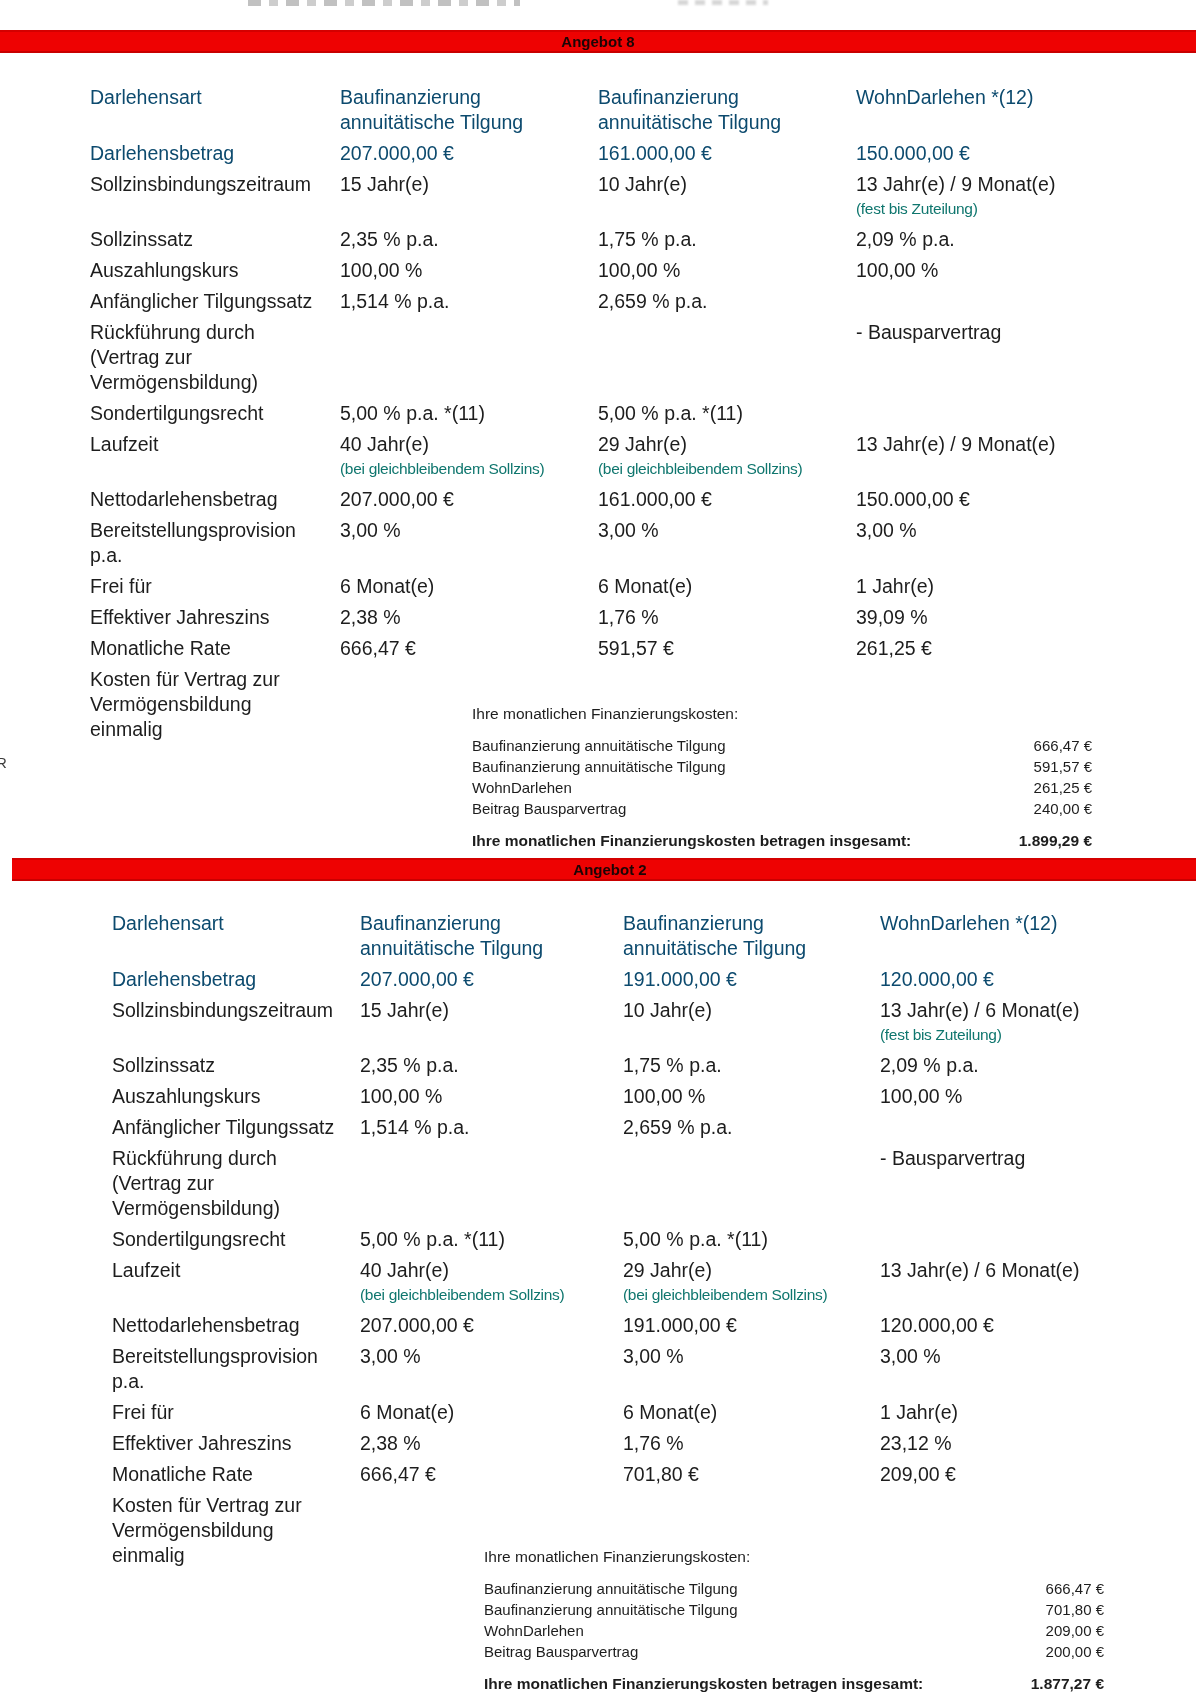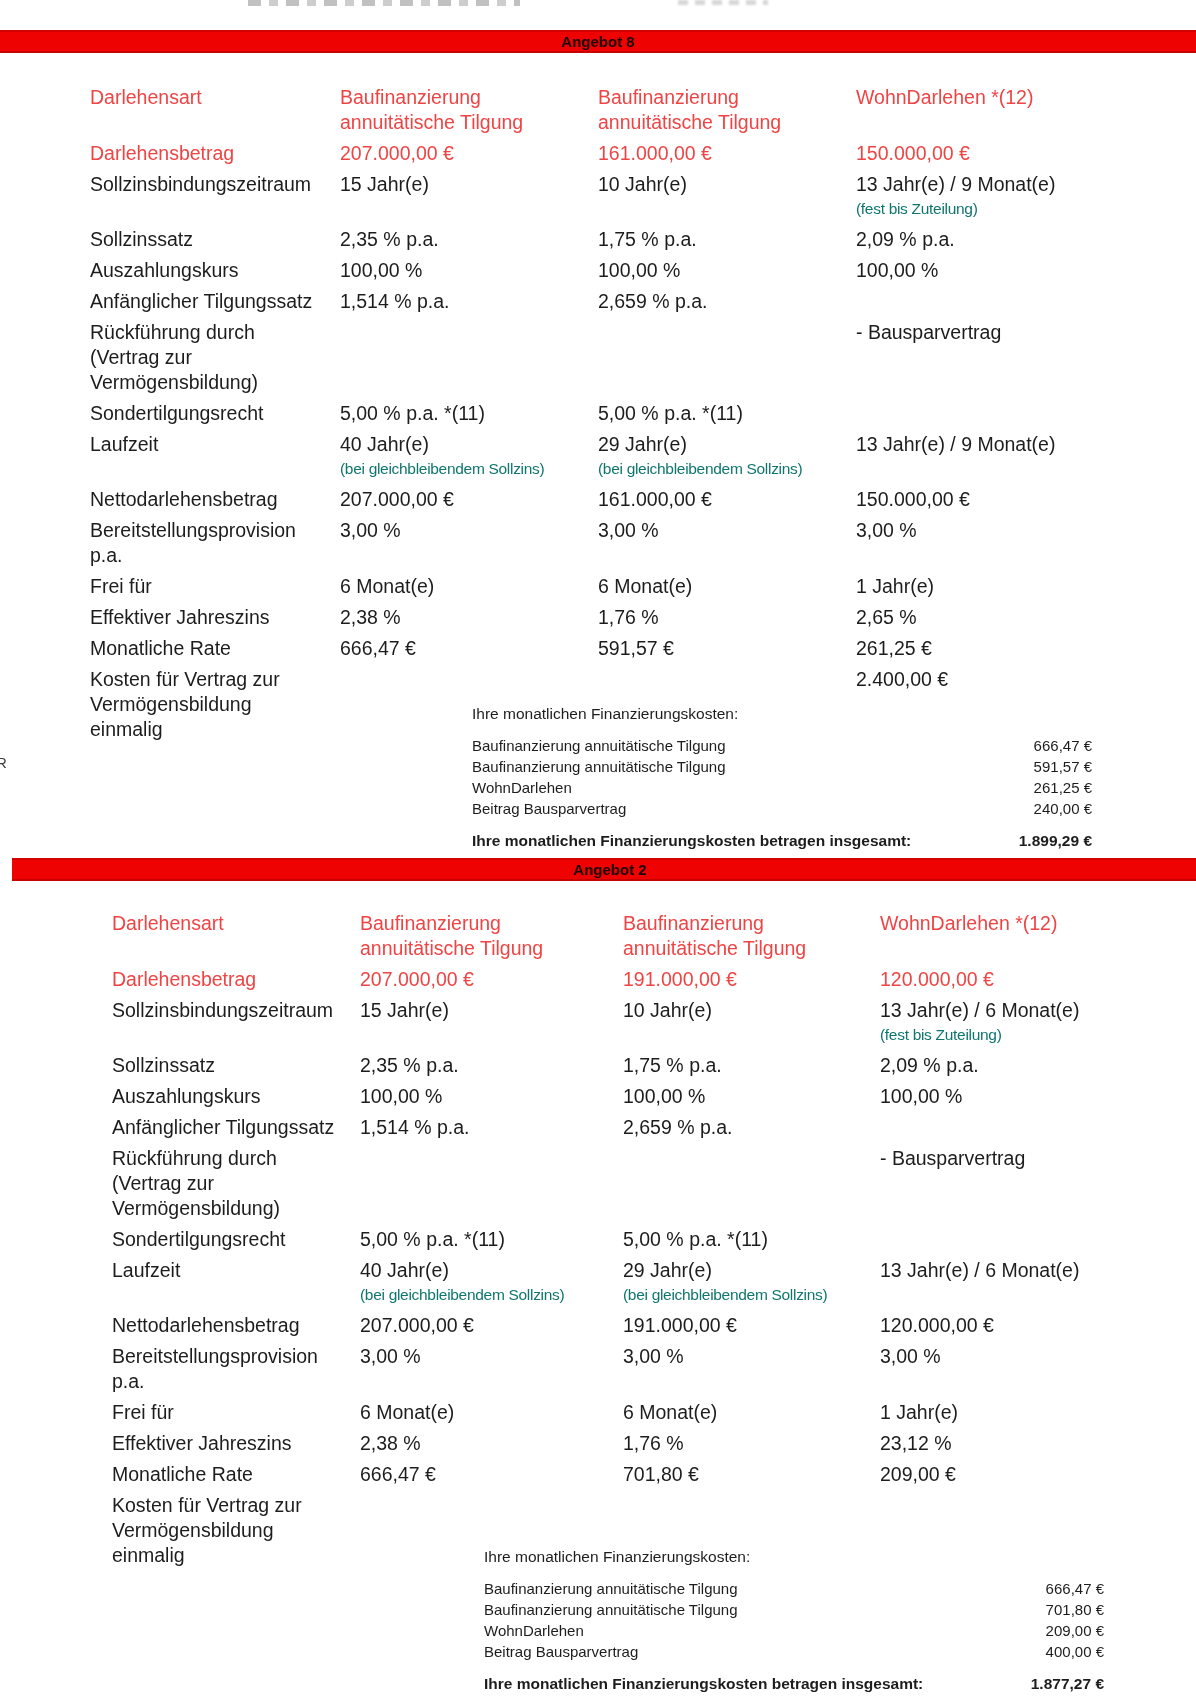--- a/index.html
+++ b/index.html
@@ -41,21 +41,21 @@
   .t-label{
     flex:0 0 250px;font-size:19.5px;line-height:25px;white-space:pre-line;
   }
   .section2 .t-label{flex-basis:248px;}
   .t-cell{font-size:19.5px;line-height:25px;white-space:pre-line;}
   .t-c1{flex:0 0 258px;}
   .t-c2{flex:0 0 258px;}
   .section2 .t-c1{flex-basis:263px;}
   .section2 .t-c2{flex-basis:257px;}
   .t-c3{flex:1 1 auto;}
-  .blue .t-label,.blue .t-cell{color:#ef4444;}
+  .blue .t-label,.blue .t-cell{color:#0c4a6e;}
   .sub-note{
     display:block;font-size:15.5px;line-height:24px;letter-spacing:-0.3px;
     white-space:nowrap;color:#0f766e;
   }
   .summary{
     position:absolute;left:472px;width:620px;
   }
   .section1 .summary{top:675px;}
   .section2 .summary{top:690px;}
   .summary-title{
@@ -156,35 +156,34 @@
       <div class="t-row">
         <div class="t-label">Frei für</div>
         <div class="t-cell t-c1">6 Monat(e)</div>
         <div class="t-cell t-c2">6 Monat(e)</div>
         <div class="t-cell t-c3">1 Jahr(e)</div>
       </div>
       <div class="t-row">
         <div class="t-label">Effektiver Jahreszins</div>
         <div class="t-cell t-c1">2,38 %</div>
         <div class="t-cell t-c2">1,76 %</div>
-        <div class="t-cell t-c3">2,65 %</div>
+        <div class="t-cell t-c3">39,09 %</div>
       </div>
       <div class="t-row">
         <div class="t-label">Monatliche Rate</div>
         <div class="t-cell t-c1">666,47 €</div>
         <div class="t-cell t-c2">591,57 €</div>
         <div class="t-cell t-c3">261,25 €</div>
       </div>
       <div class="t-row">
         <div class="t-label">Kosten für Vertrag zur
 Vermögensbildung
 einmalig</div>
         <div class="t-cell t-c1"></div>
         <div class="t-cell t-c2"></div>
-        <div class="t-cell t-c3">2.400,00 €</div>
       </div>
     </div>
   <div class="summary">
     <div class="summary-title">Ihre monatlichen Finanzierungskosten:</div>
     <div class="summary-items">
         <div class="summary-item">
           <span>Baufinanzierung annuitätische Tilgung</span>
           <span>666,47 €</span>
         </div>
         <div class="summary-item">
@@ -319,21 +318,21 @@
         <div class="summary-item">
           <span>Baufinanzierung annuitätische Tilgung</span>
           <span>701,80 €</span>
         </div>
         <div class="summary-item">
           <span>WohnDarlehen</span>
           <span>209,00 €</span>
         </div>
         <div class="summary-item">
           <span>Beitrag Bausparvertrag</span>
-          <span>400,00 €</span>
+          <span>200,00 €</span>
         </div>
       </div>
     <div class="summary-total">
       <span>Ihre monatlichen Finanzierungskosten betragen insgesamt:</span>
       <span>1.877,27 €</span>
     </div>
   </div>
 </div>
 
 </body></html>

